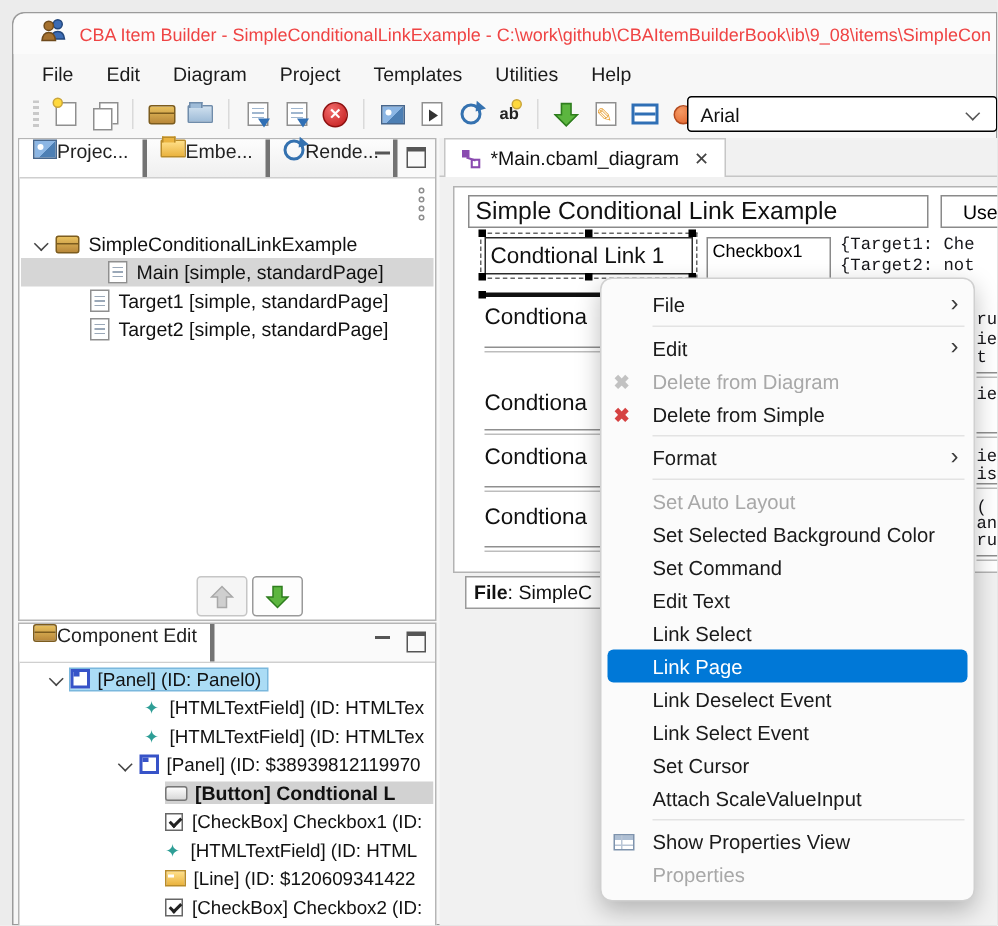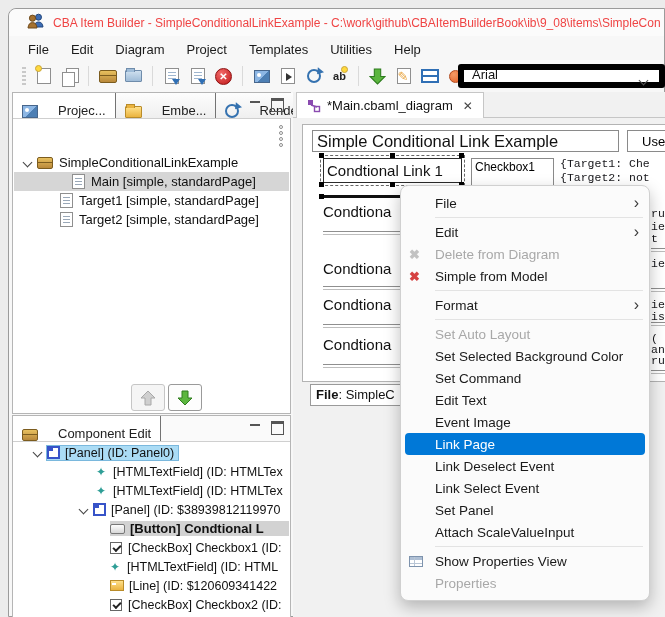--- a/index.html
+++ b/index.html
@@ -52,29 +52,29 @@
   .refreshic{width:14px;height:14px;border:2px solid #3572b0;border-radius:50%;position:relative}
   .refreshic::before{content:"";position:absolute;right:-4px;top:-2px;width:0;height:0;
     border-left:4px solid transparent;border-right:4px solid transparent;border-top:6px solid #3572b0;transform:rotate(40deg)}
   .abic{font-size:11px;font-weight:bold;color:#222;line-height:1;position:relative}
   .editic{width:14px;height:16px;background:#fff;border:1px solid #8f8f8f;position:relative}
   .editic::before{content:"\270E";position:absolute;left:0px;top:0px;font-size:13px;color:#e8a33d;transform:rotate(-0deg)}
   .splitic{width:18px;height:14px;border:2px solid #2f6fb5;background:#fff;position:relative}
   .splitic::before{content:"";position:absolute;left:0;top:4px;width:100%;height:2px;background:#2f6fb5}
   .dotic{width:13px;height:13px;border-radius:50%;background:radial-gradient(circle at 35% 30%,#f59a64,#e2622a);border:1px solid #b34a1d}
   .combo{position:absolute;left:458px;top:64px;width:207px;height:24px;background:#fff;
-    border:6px solid #000000;border-radius:3px;display:flex;align-items:flex-end;font-size:13px;color:#111;padding-left:8px}
+    border:1px solid #000000;border-radius:3px;display:flex;align-items:center;font-size:13px;color:#111;padding-left:8px}
   .combo .chev{position:absolute;right:12px;top:7px;width:7px;height:7px;border-right:1.5px solid #555;
     border-bottom:1.5px solid #555;transform:rotate(45deg)}
 
   
   .panel{position:absolute;background:#fff;border:1px solid #b5b5b5}
   .tabstrip{position:absolute;left:0;top:0;right:0;height:26px;background:#fafafa;border-bottom:1px solid #cfcfcf;display:flex}
-  .ptab{display:flex;align-items:flex-end;gap:20px;padding:0 9px;font-size:13px;color:#222;
-    border-right:1px solid #737373;background:#fff}
+  .ptab{display:flex;align-items:flex-start;gap:0;padding:0 9px;font-size:13px;color:#222;
+    border-right:3px solid #737373;background:#fff}
   .ptab.inactive{background:linear-gradient(#fdfdfd,#efefef)}
   .winbtns{position:absolute;right:5px;top:5px;display:flex;gap:8px}
   .wb{width:15px;height:14px;display:flex;align-items:center;justify-content:center}
   .wb.min::before{content:"";width:10px;height:2px;background:#555;margin-top:-6px}
   .wb.max::before{content:"";width:11px;height:10px;border:1px solid #555;border-top:3px solid #555}
   .dots{position:absolute;right:7px;top:4px;display:flex;flex-direction:column;gap:2px}
   .dots i{width:4px;height:4px;border:1px solid #8d8d8d;border-radius:50%}
 
   
   .trow{height:19px;display:flex;align-items:center;font-size:13px;color:#111;white-space:nowrap;overflow:hidden}
@@ -449,21 +449,21 @@
         <span class="mico">
           <span class="xg">✖</span>
         </span>
         <span class="mlbl">Delete from Diagram</span>
         <span class="marrow"></span>
       </div>
     <div class="mi">
         <span class="mico">
           <span class="xr">✖</span>
         </span>
-        <span class="mlbl">Simple from Model</span>
+        <span class="mlbl">Delete from Simple</span>
         <span class="marrow"></span>
       </div>
     <div class="msep"></div>
     <div class="mi has-sub">
         <span class="mico"></span>
         <span class="mlbl">Format</span>
         <span class="marrow"></span>
       </div>
     <div class="msep"></div>
     <div class="mi disabled">
@@ -481,41 +481,41 @@
         <span class="mlbl">Set Command</span>
         <span class="marrow"></span>
       </div>
     <div class="mi">
         <span class="mico"></span>
         <span class="mlbl">Edit Text</span>
         <span class="marrow"></span>
       </div>
     <div class="mi">
         <span class="mico"></span>
-        <span class="mlbl">Event Image</span>
+        <span class="mlbl">Link Select</span>
         <span class="marrow"></span>
       </div>
     <div class="mi hl">
         <span class="mico"></span>
         <span class="mlbl">Link Page</span>
         <span class="marrow"></span>
       </div>
     <div class="mi">
         <span class="mico"></span>
         <span class="mlbl">Link Deselect Event</span>
         <span class="marrow"></span>
       </div>
     <div class="mi">
         <span class="mico"></span>
         <span class="mlbl">Link Select Event</span>
         <span class="marrow"></span>
       </div>
     <div class="mi">
         <span class="mico"></span>
-        <span class="mlbl">Set Panel</span>
+        <span class="mlbl">Set Cursor</span>
         <span class="marrow"></span>
       </div>
     <div class="mi">
         <span class="mico"></span>
         <span class="mlbl">Attach ScaleValueInput</span>
         <span class="marrow"></span>
       </div>
     <div class="msep"></div>
     <div class="mi">
         <span class="mico">

